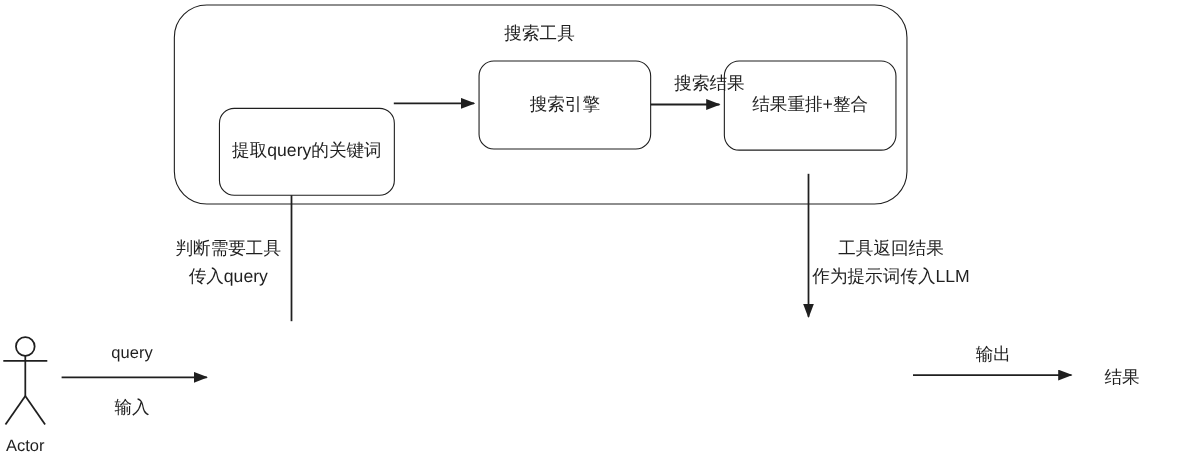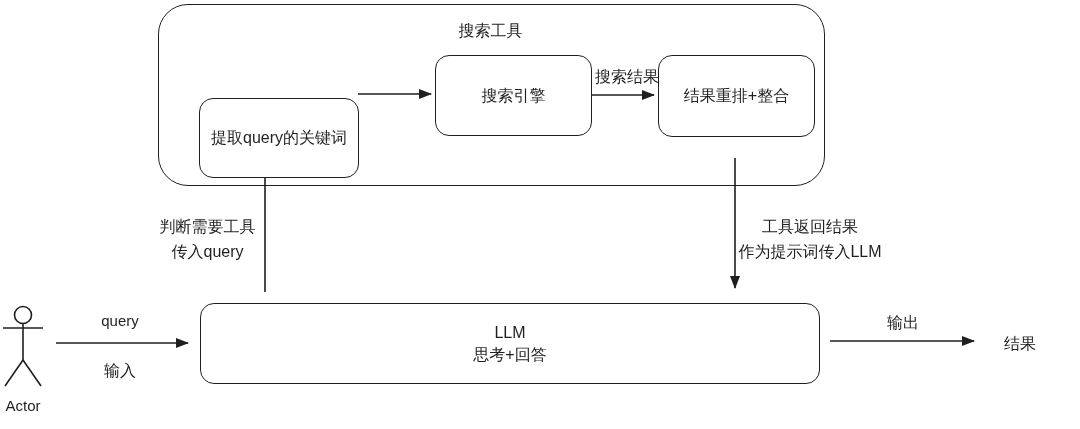--- a/index.html
+++ b/index.html
@@ -90,26 +90,22 @@
   <div class="node-box" style="left:199px; top:56px; width:158px; height:78px;margin-top:42px;">
     <span>提取query的关键词</span>
   </div>
   <div class="node-box" style="left:435px; top:55px; width:155px; height:79px;">
     <span>搜索引擎</span>
   </div>
   <div class="node-box" style="left:658px; top:55px; width:155px; height:80px;">
     <span>结果重排+整合</span>
   </div>
 
-  <div class="node-box" style="left:200px; top:303px; width:618px; height:79px;">
-    <span>LLM</span>
-    <span>思考+回答</span>
-  </div>
 
-  <div class="lbl" style="left:577px; top:64px; width:100px;">搜索结果</div>
+  <div class="lbl" style="left:577px; top:64px; width:100px;text-align:right;">搜索结果</div>
 
   <div class="lbl" style="left:725px; top:214px; width:170px;">
     <div>工具返回结果</div>
     <div>作为提示词传入LLM</div>
   </div>
 
   <div class="lbl" style="left:130px; top:214px; width:155px;">
     <div>判断需要工具</div>
     <div>传入query</div>
   </div>

